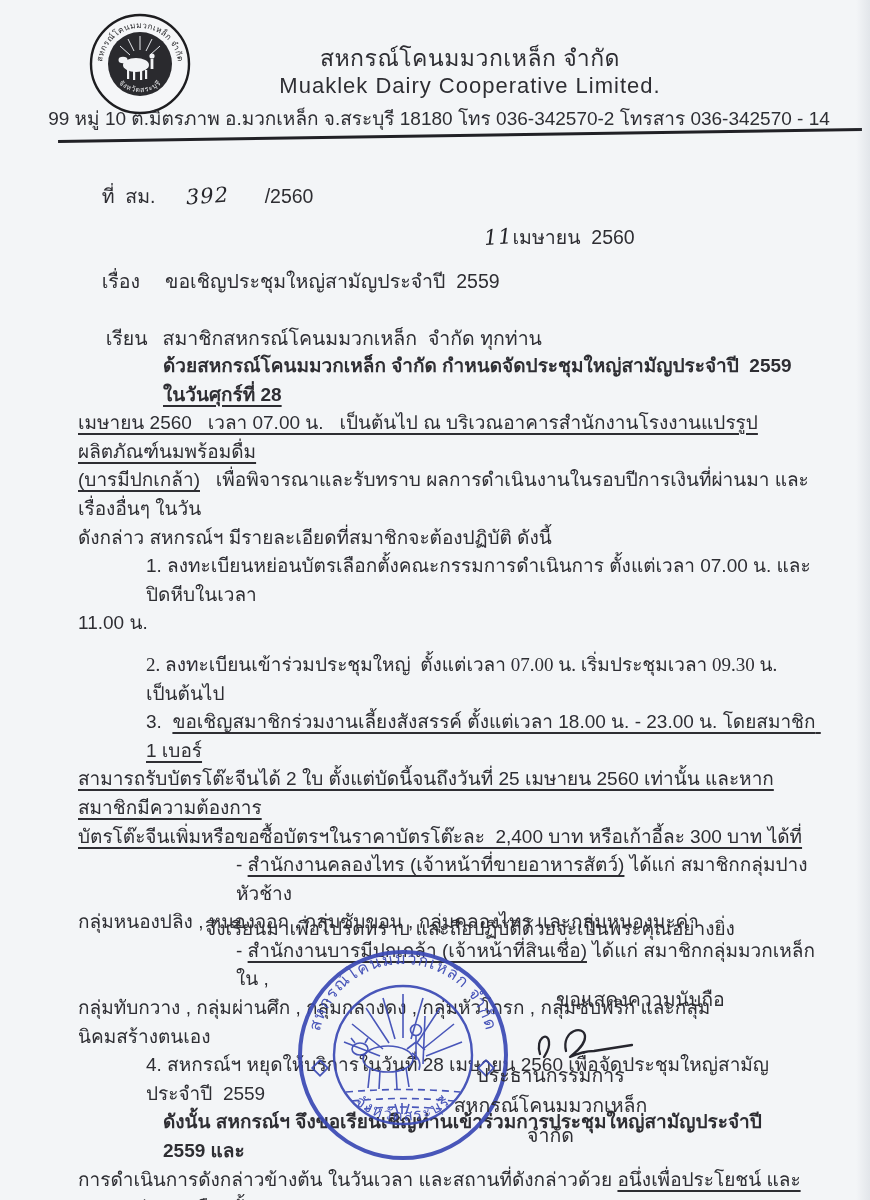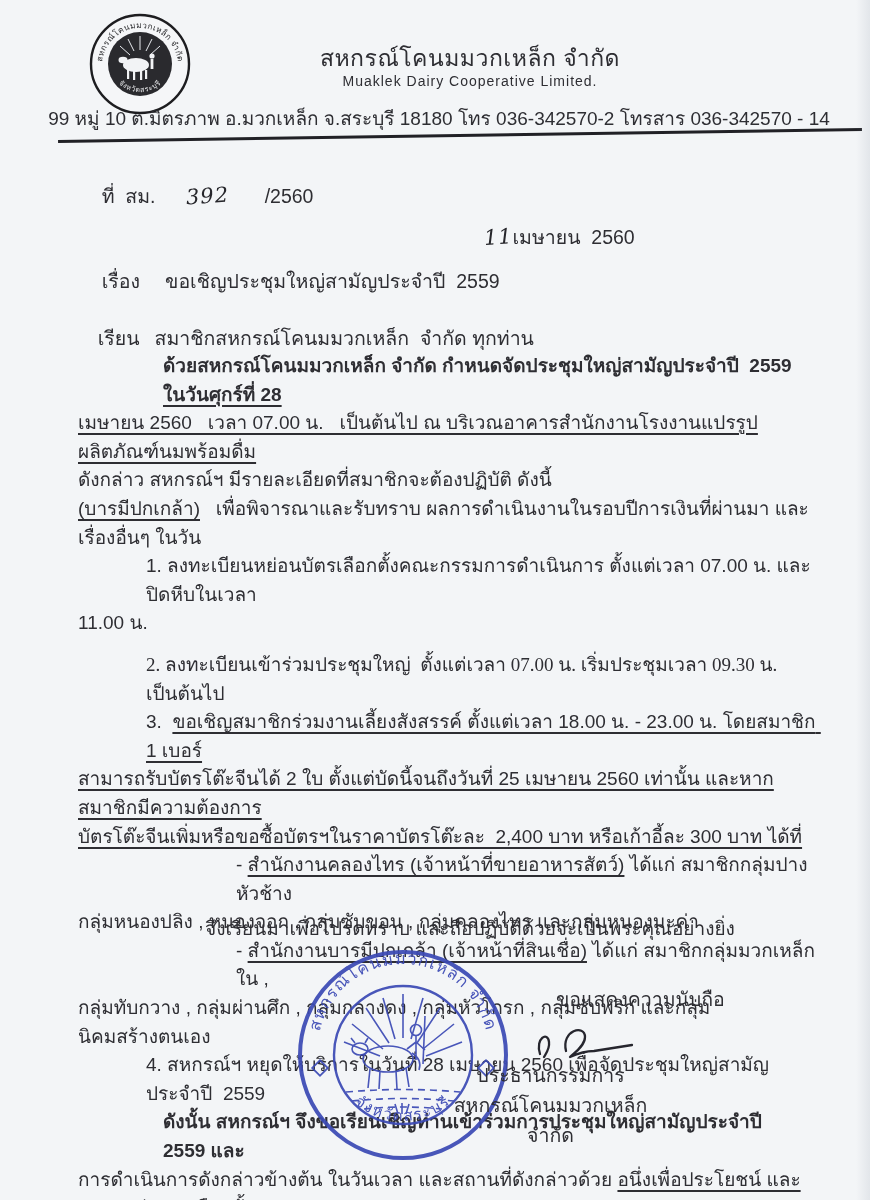--- a/index.html
+++ b/index.html
@@ -4,29 +4,29 @@
 <style>
   html,body{margin:0;padding:0;}
   body{width:870px;height:1200px;overflow:hidden;background:#e8eaee;}
   .page{position:relative;width:870px;height:1200px;background:#f3f5f7;
         font-family:"Liberation Sans",sans-serif;color:#2e2e33;overflow:hidden;}
   .page::after{content:'';position:absolute;right:0;top:0;bottom:0;width:14px;
         background:linear-gradient(to right,rgba(0,0,0,0),rgba(150,160,175,.18));pointer-events:none;}
   .abs{position:absolute;}
   .center{left:70px;right:0;text-align:center;}
   .h-org{top:40px;font-size:23px;letter-spacing:.5px;}
-  .h-en{top:73px;font-size:14px;letter-spacing:1px;}
+  .h-en{top:73px;font-size:22px;letter-spacing:1px;}
   .h-addr{top:103px;left:0;right:0;text-align:center;font-size:19px;padding-left:8px;}
   .rule{top:134px;left:58px;right:8px;border-top:3px solid #212126;transform:rotate(-0.85deg);}
   .logo{left:88px;top:12px;}
   .meta{font-size:19.5px;white-space:pre;}
   .doc-no{top:158px;left:80px;}
   .date-line{top:199px;left:462px;}
   .subject{top:243px;left:80px;}
-  .salute{top:300px;left:76px;}
+  .salute{top:300px;left:84px;}
   .hand{font-family:"DejaVu Serif",serif;font-style:italic;font-size:21px;
         display:inline-block;transform:rotate(-4deg);color:#26262b;letter-spacing:1px;}
   .body-block{top:352px;left:78px;right:54px;}
   .bl{min-height:28.6px;line-height:28.6px;font-size:19px;white-space:pre-wrap;}
   .ind-p{padding-left:85px;font-weight:bold;}
   .ind-item{padding-left:68px;}
   .ind-dash{padding-left:158px;}
   .gap{margin-top:13px;font-family:Liberation Serif, serif;}
   .u{text-decoration:underline;text-underline-offset:4px;text-decoration-thickness:1.5px;}
   .thanks{top:913px;left:205px;font-size:19px;}
@@ -87,22 +87,22 @@
   <div class="abs meta subject">
     <span>เรื่อง</span><span style="margin-left:25px">ขอเชิญประชุมใหญ่สามัญประจำปี  2559</span>
   </div>
   <div class="abs meta salute">
     <span>เรียน</span><span style="margin-left:15px">สมาชิกสหกรณ์โคนมมวกเหล็ก  จำกัด ทุกท่าน</span>
   </div>
 
   <div class="abs body-block">
       <div class="bl ind-p"><span>ด้วยสหกรณ์โคนมมวกเหล็ก จำกัด กำหนดจัดประชุมใหญ่สามัญประจำปี  2559  </span><span class="u">ในวันศุกร์ที่ 28</span></div>
       <div class="bl"><span class="u">เมษายน 2560   เวลา 07.00 น.   เป็นต้นไป ณ บริเวณอาคารสำนักงานโรงงานแปรรูปผลิตภัณฑ์นมพร้อมดื่ม</span></div>
+      <div class="bl"><span class="u">(บารมีปกเกล้า)</span><span>   เพื่อพิจารณาและรับทราบ ผลการดำเนินงานในรอบปีการเงินที่ผ่านมา และเรื่องอื่นๆ ในวัน</span></div>
       <div class="bl"><span>ดังกล่าว สหกรณ์ฯ มีรายละเอียดที่สมาชิกจะต้องปฏิบัติ ดังนี้</span></div>
-      <div class="bl"><span class="u">(บารมีปกเกล้า)</span><span>   เพื่อพิจารณาและรับทราบ ผลการดำเนินงานในรอบปีการเงินที่ผ่านมา และเรื่องอื่นๆ ในวัน</span></div>
       <div class="bl ind-item"><span>1. ลงทะเบียนหย่อนบัตรเลือกตั้งคณะกรรมการดำเนินการ ตั้งแต่เวลา 07.00 น. และปิดหีบในเวลา</span></div>
       <div class="bl"><span>11.00 น.</span></div>
       <div class="bl ind-item gap"><span>2. ลงทะเบียนเข้าร่วมประชุมใหญ่  ตั้งแต่เวลา 07.00 น. เริ่มประชุมเวลา 09.30 น. เป็นต้นไป</span></div>
       <div class="bl ind-item"><span>3.  </span><span class="u">ขอเชิญสมาชิกร่วมงานเลี้ยงสังสรรค์ ตั้งแต่เวลา 18.00 น. - 23.00 น. โดยสมาชิก 1 เบอร์</span></div>
       <div class="bl"><span class="u">สามารถรับบัตรโต๊ะจีนได้ 2 ใบ ตั้งแต่บัดนี้จนถึงวันที่ 25 เมษายน 2560 เท่านั้น และหากสมาชิกมีความต้องการ</span></div>
       <div class="bl"><span class="u">บัตรโต๊ะจีนเพิ่มหรือขอซื้อบัตรฯในราคาบัตรโต๊ะละ  2,400 บาท หรือเก้าอี้ละ 300 บาท ได้ที่</span></div>
       <div class="bl ind-dash"><span>- </span><span class="u">สำนักงานคลองไทร (เจ้าหน้าที่ขายอาหารสัตว์)</span><span> ได้แก่ สมาชิกกลุ่มปางหัวช้าง</span></div>
       <div class="bl"><span>กลุ่มหนองปลิง , หนองจอก , กลุ่มซับขอน , กลุ่มคลองไทร และกลุ่มหนองมะค่า</span></div>
       <div class="bl ind-dash"><span>- </span><span class="u">สำนักงานบารมีปกเกล้า (เจ้าหน้าที่สินเชื่อ)</span><span> ได้แก่ สมาชิกกลุ่มมวกเหล็กใน ,</span></div>
       <div class="bl"><span>กลุ่มทับกวาง , กลุ่มผ่านศึก , กลุ่มกลางดง , กลุ่มหัวโกรก , กลุ่มซับพริก และกลุ่มนิคมสร้างตนเอง</span></div>

